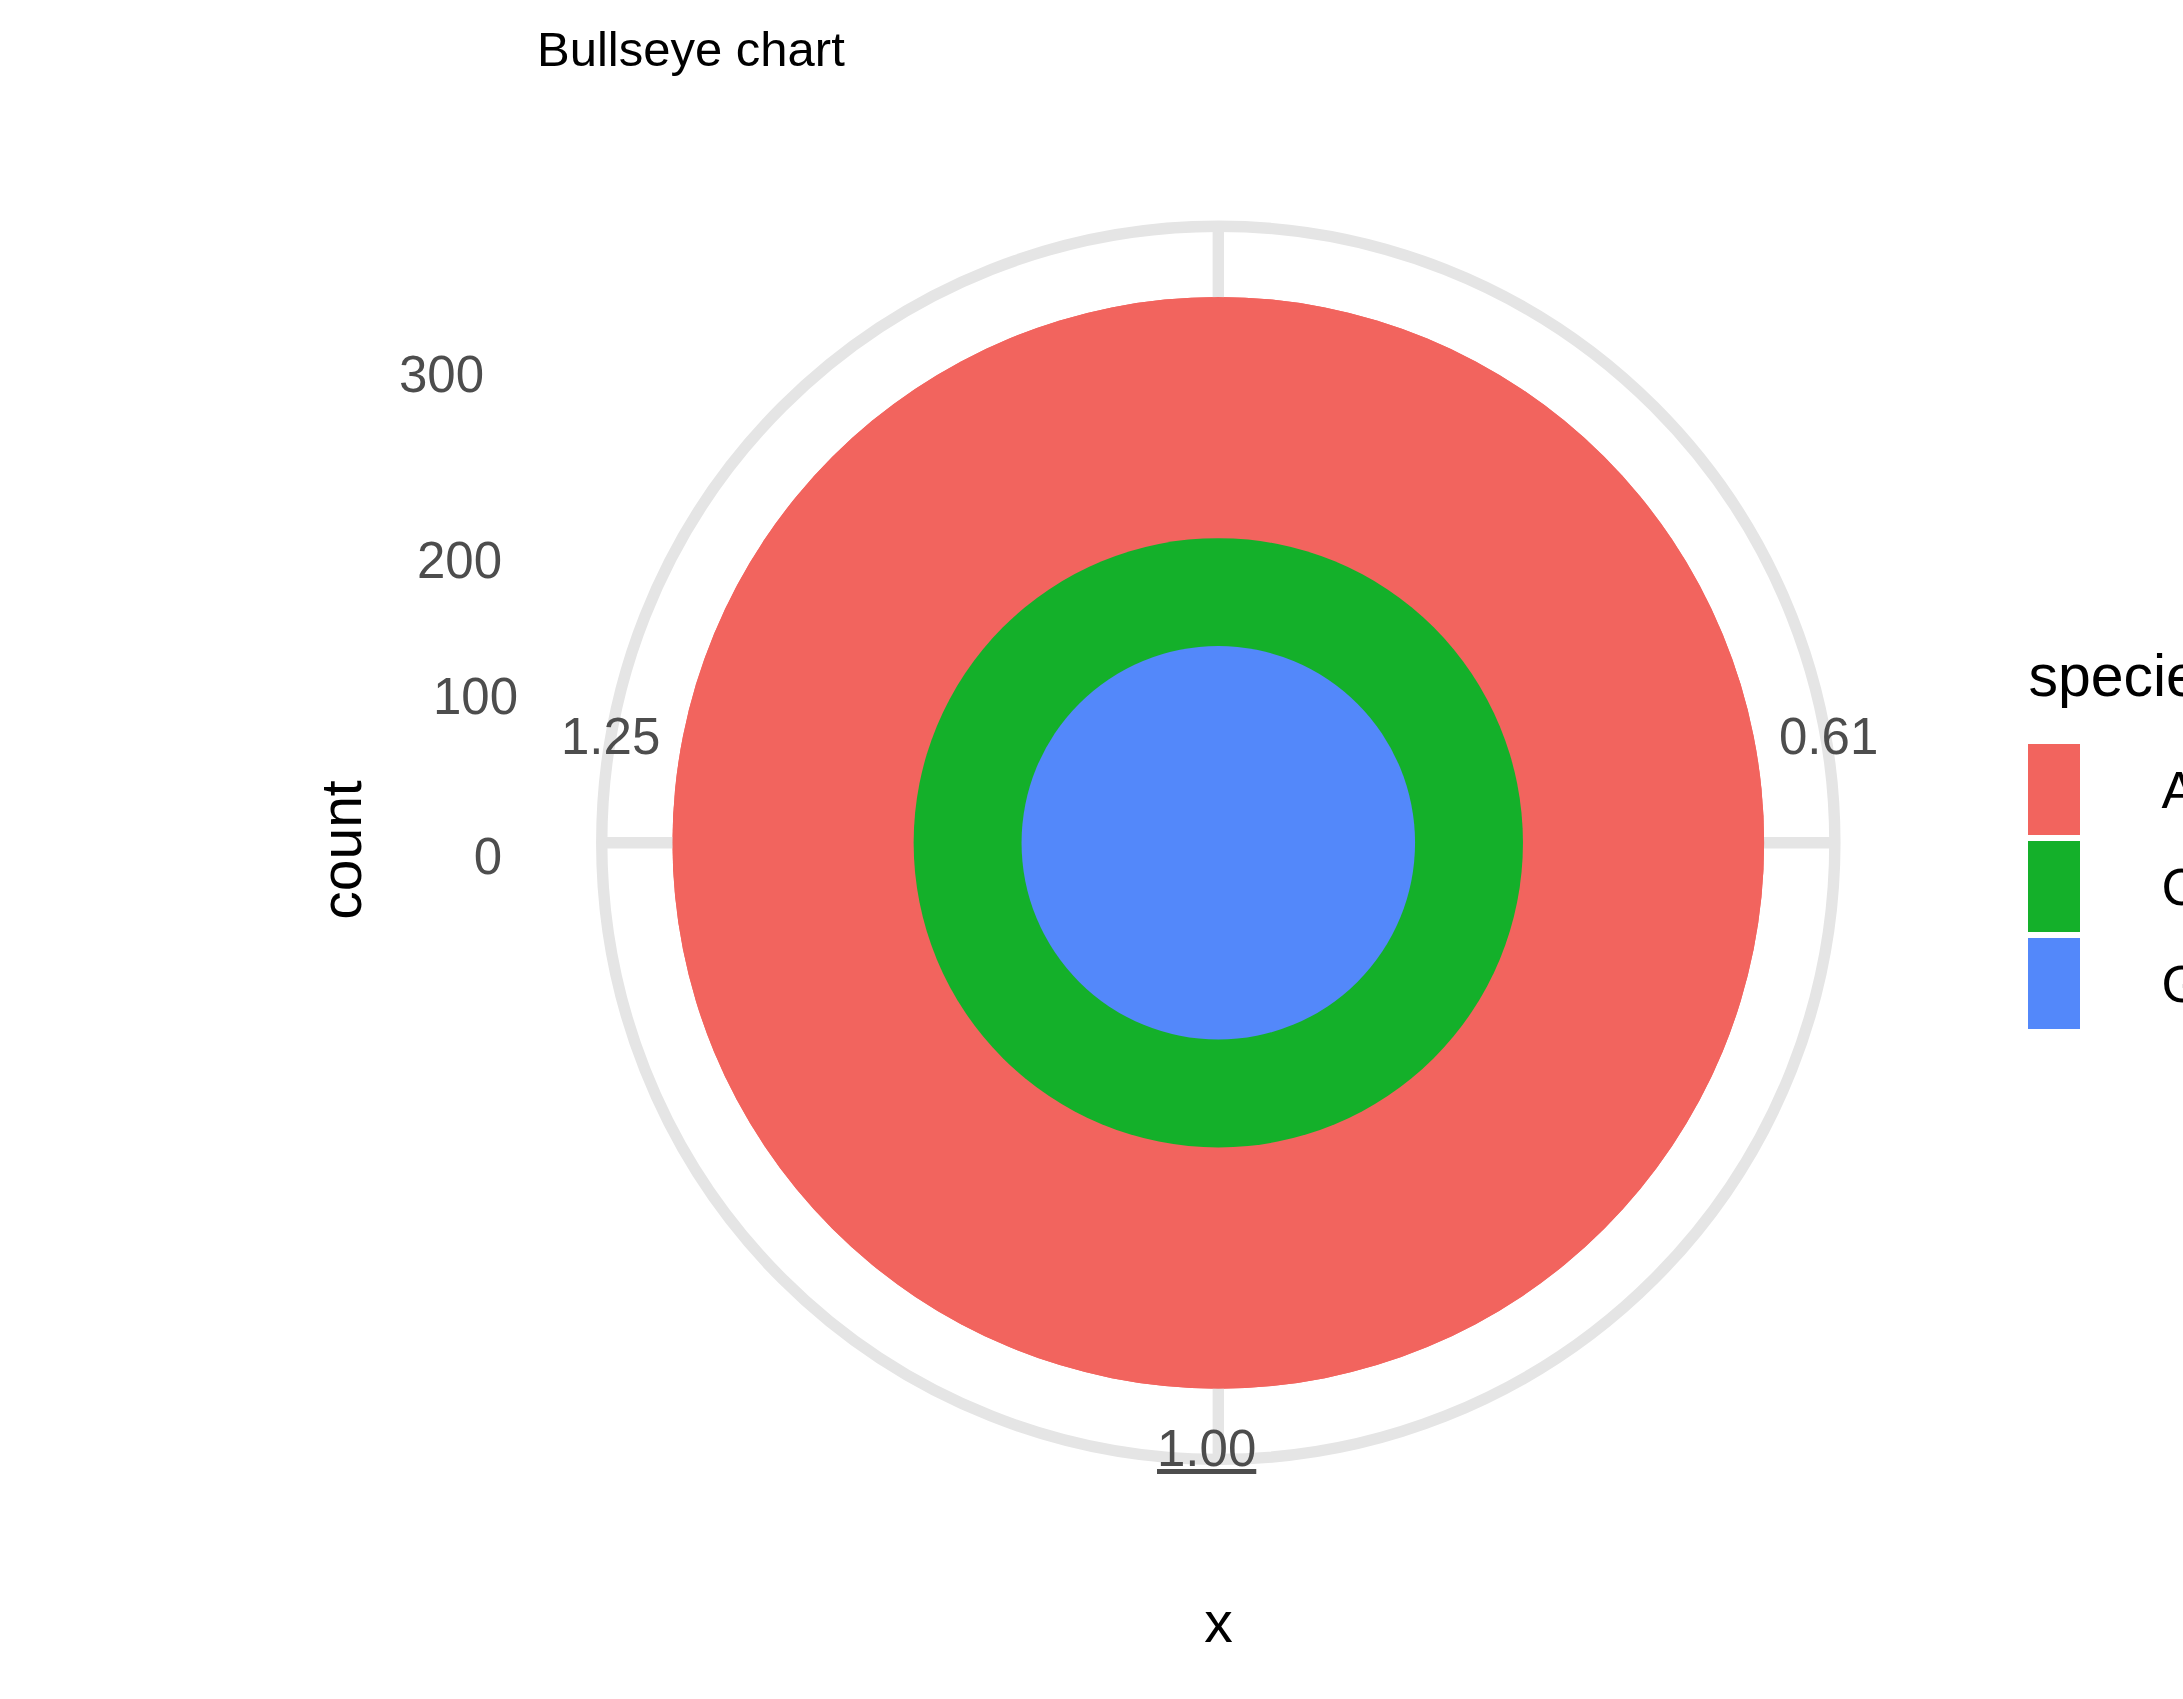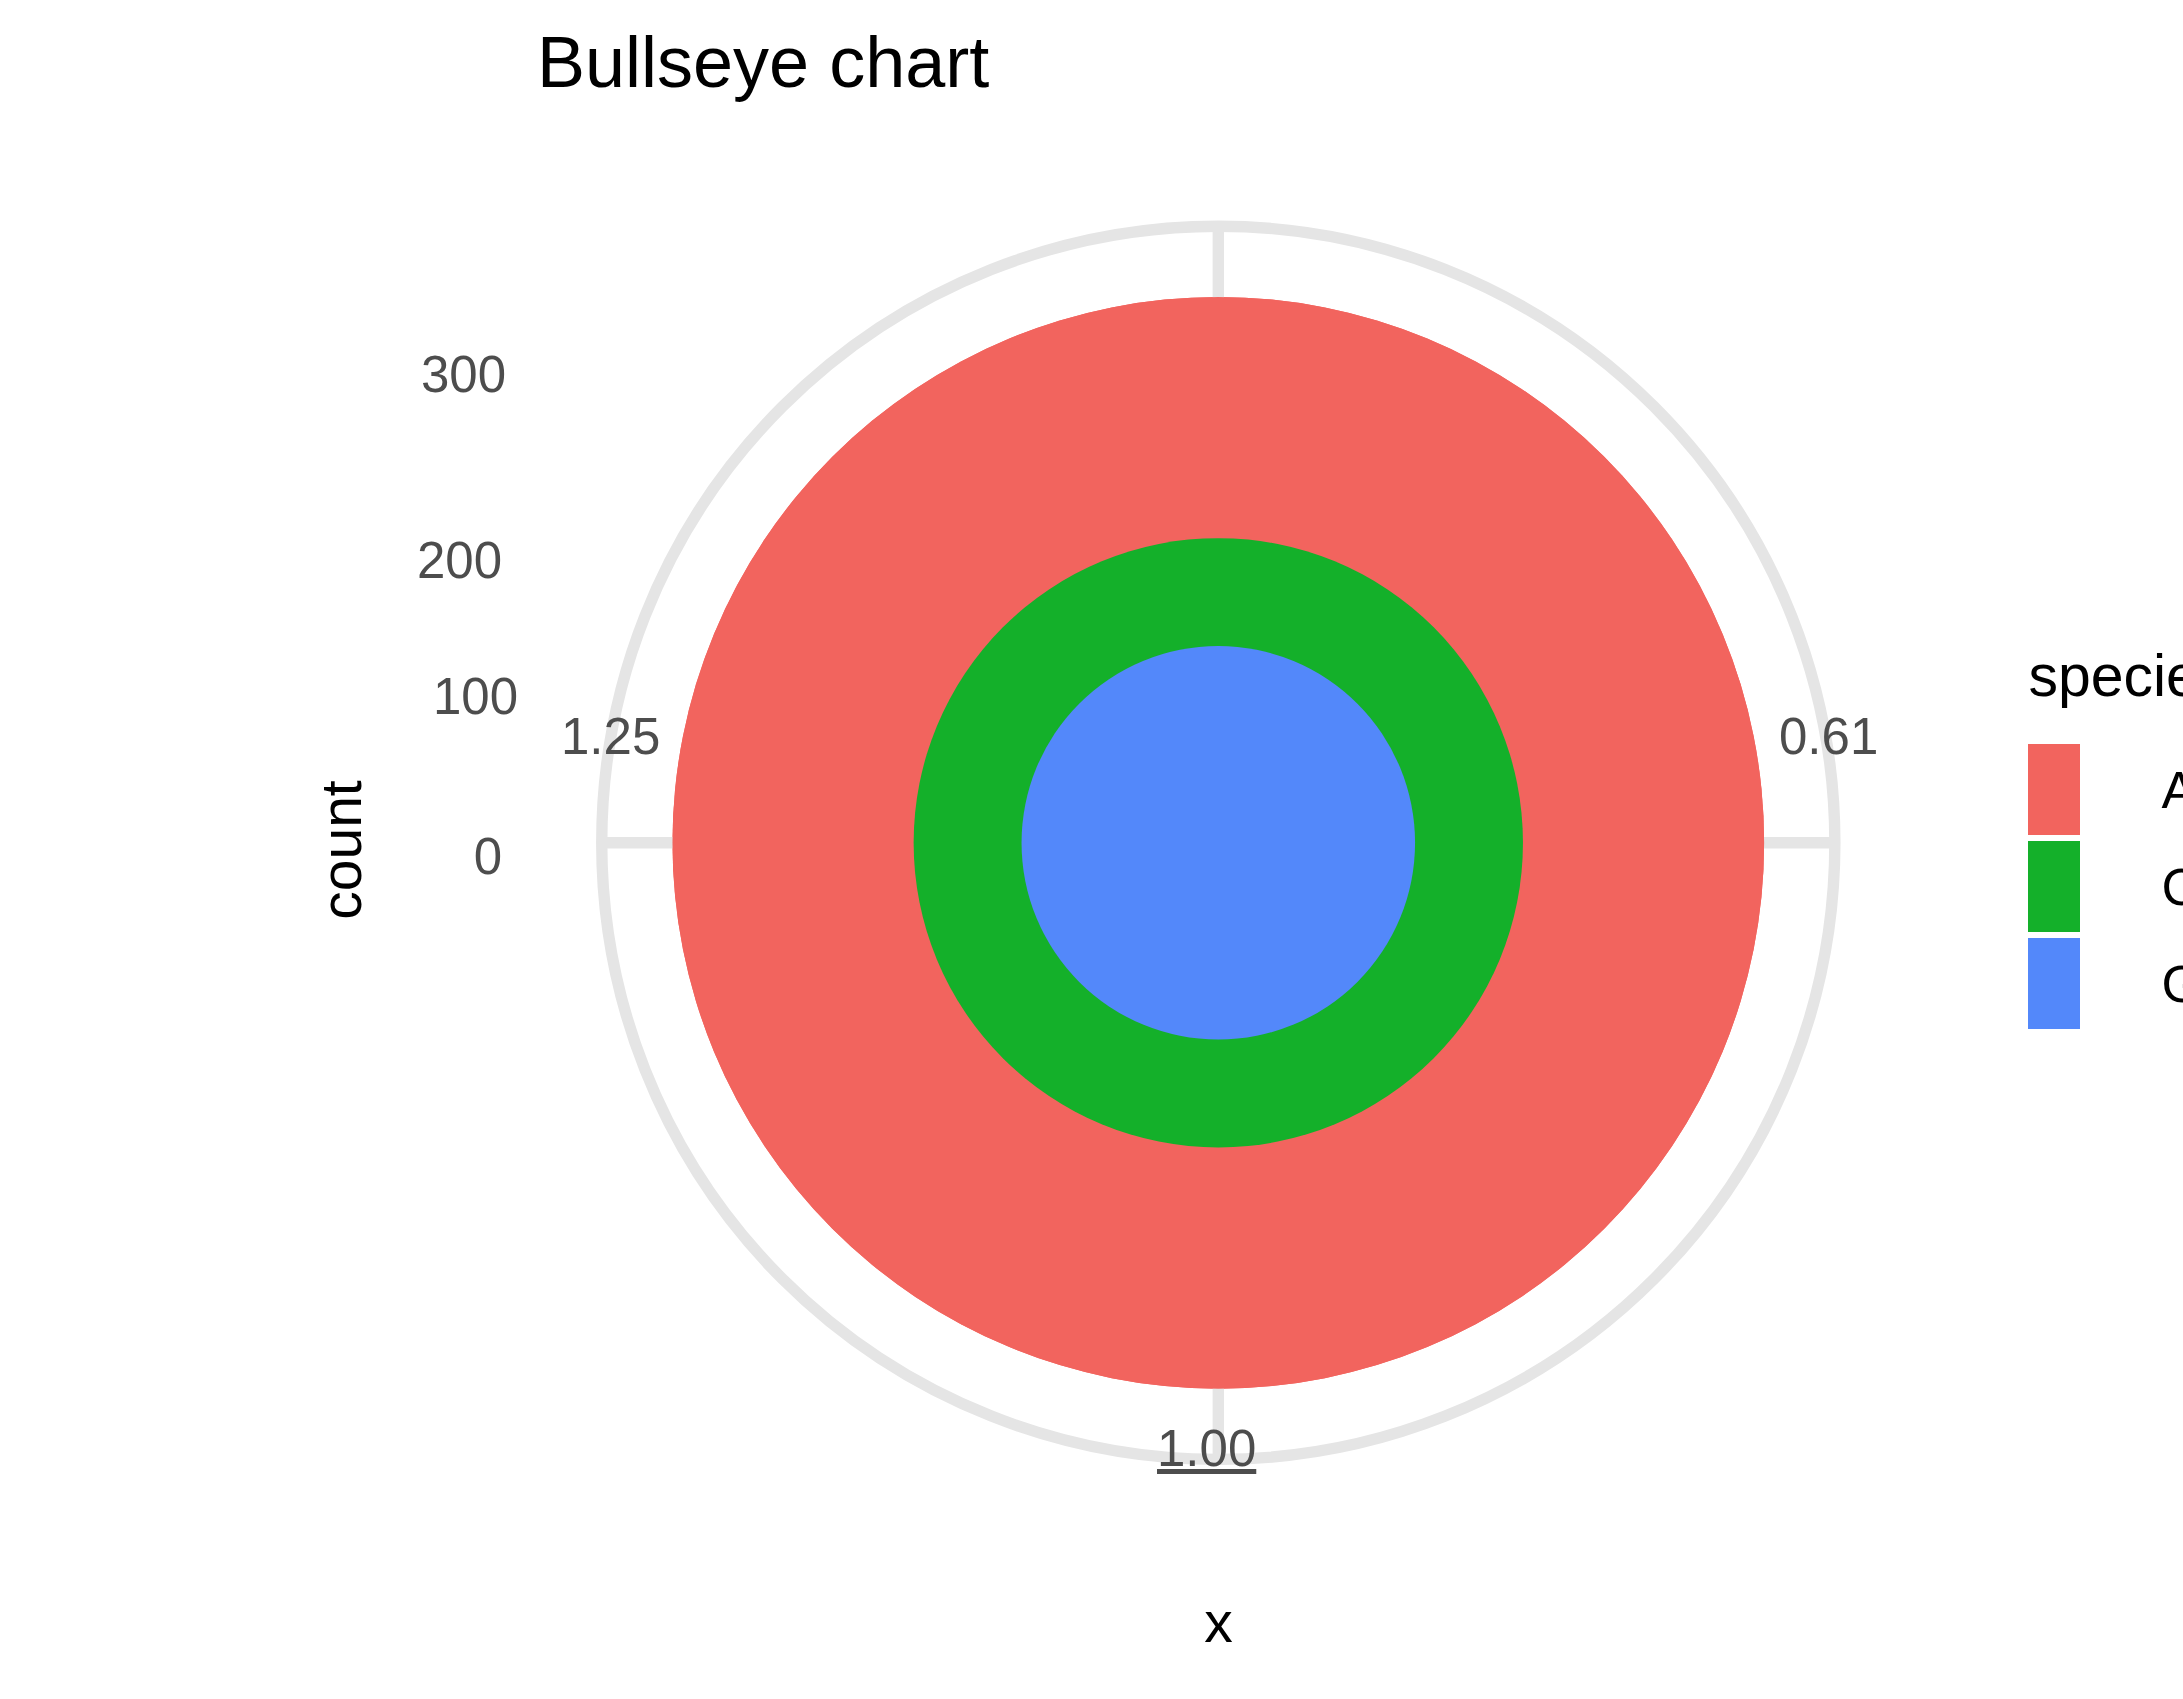--- a/index.html
+++ b/index.html
@@ -13,21 +13,21 @@
     font-family: "Liberation Sans", sans-serif;
     position: relative;
     overflow: hidden;
   }
 
   
   #chart-title {
     position: absolute;
     left: 537px;
     top: 21px;
-    font-size: 72px;
+    font-size: 49px;
     color: #000000;
     letter-spacing: 0px;
     white-space: nowrap;
   }
 
   
   #plot-panel {
     position: absolute;
     left: 0px;
     top: 0px;
@@ -129,21 +129,21 @@
       <line x1="4202" y1="1930" x2="2790" y2="1930" stroke="#E5E5E5" stroke-width="26"></line>
       <line x1="2790" y1="3342" x2="2790" y2="1930" stroke="#E5E5E5" stroke-width="26"></line>
       <line x1="1378" y1="1930" x2="2790" y2="1930" stroke="#E5E5E5" stroke-width="26"></line>
     </g>
 
     <circle cx="2790" cy="1930" r="1250.0" fill="#F2645E"></circle>
     <circle cx="2790" cy="1930" r="697.7" fill="#14B02A"></circle>
     <circle cx="2790" cy="1930" r="450.6" fill="#5388FA"></circle>
   </svg>
 
-  <div class="axis-text right-align" style="left:310px; top:345px;  width:196px;">300</div>
+  <div class="axis-text right-align" style="left:288px; top:345px;  width:196px;">300</div>
   <div class="axis-text right-align" style="left:306px; top:499px; width:196px;margin-top:32px;">200</div>
   <div class="axis-text right-align" style="left:322px; top:667px; width:196px;">100</div>
   <div class="axis-text right-align" style="left:306px; top:827px; width:196px;">0</div>
 
   <div class="axis-text" style="left:561px; top:707px;text-align:right;">1.25</div>
   <div class="axis-text" style="left:1779px; top:707px;">0.61</div>
   <div class="axis-text" style="left:1157px; top:1419px;text-decoration:underline;">1.00</div>
 
   <div id="y-axis-title" class="axis-title" style="left:245px; top:817px; width:192px; text-align:center;">count</div>
 

